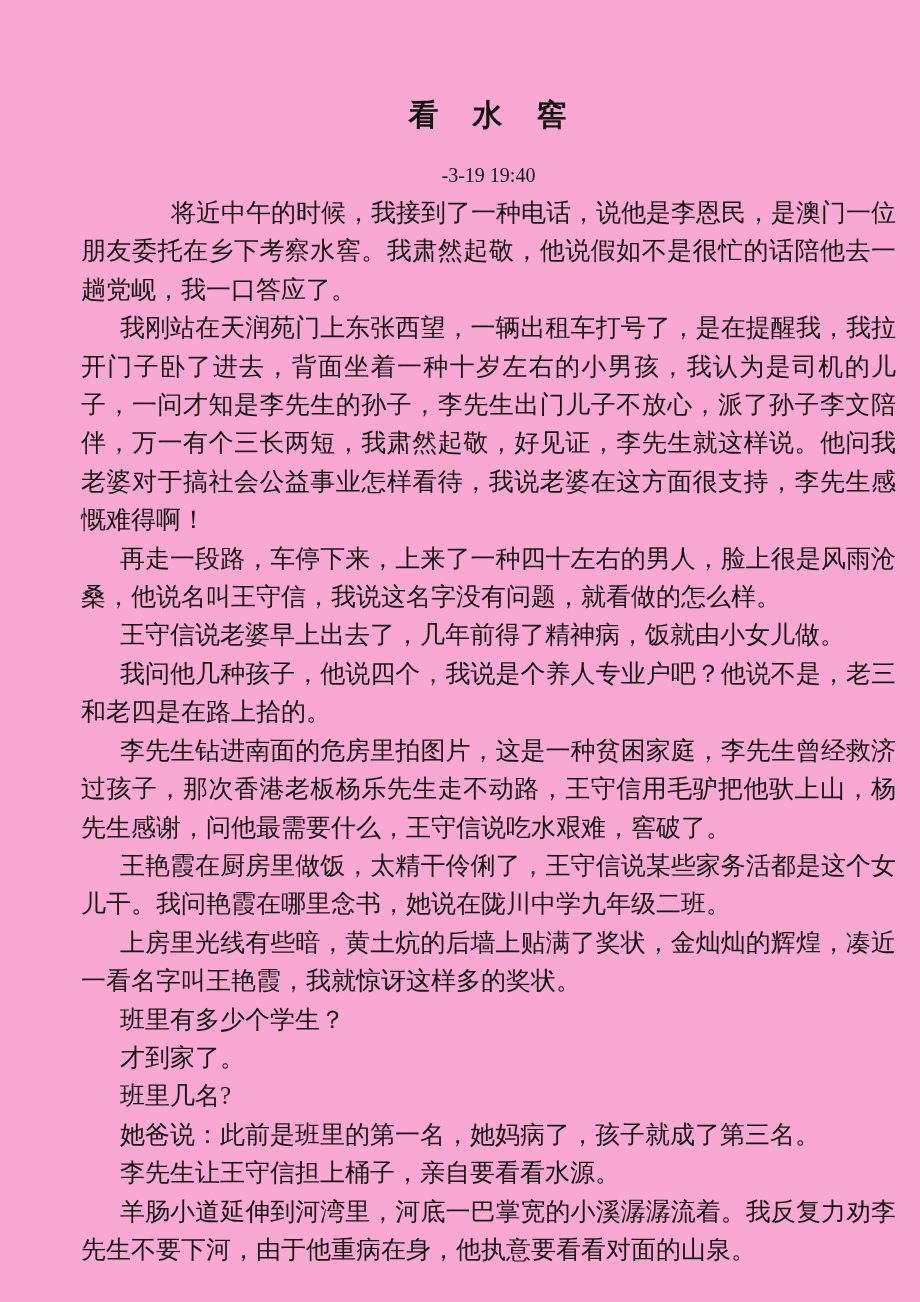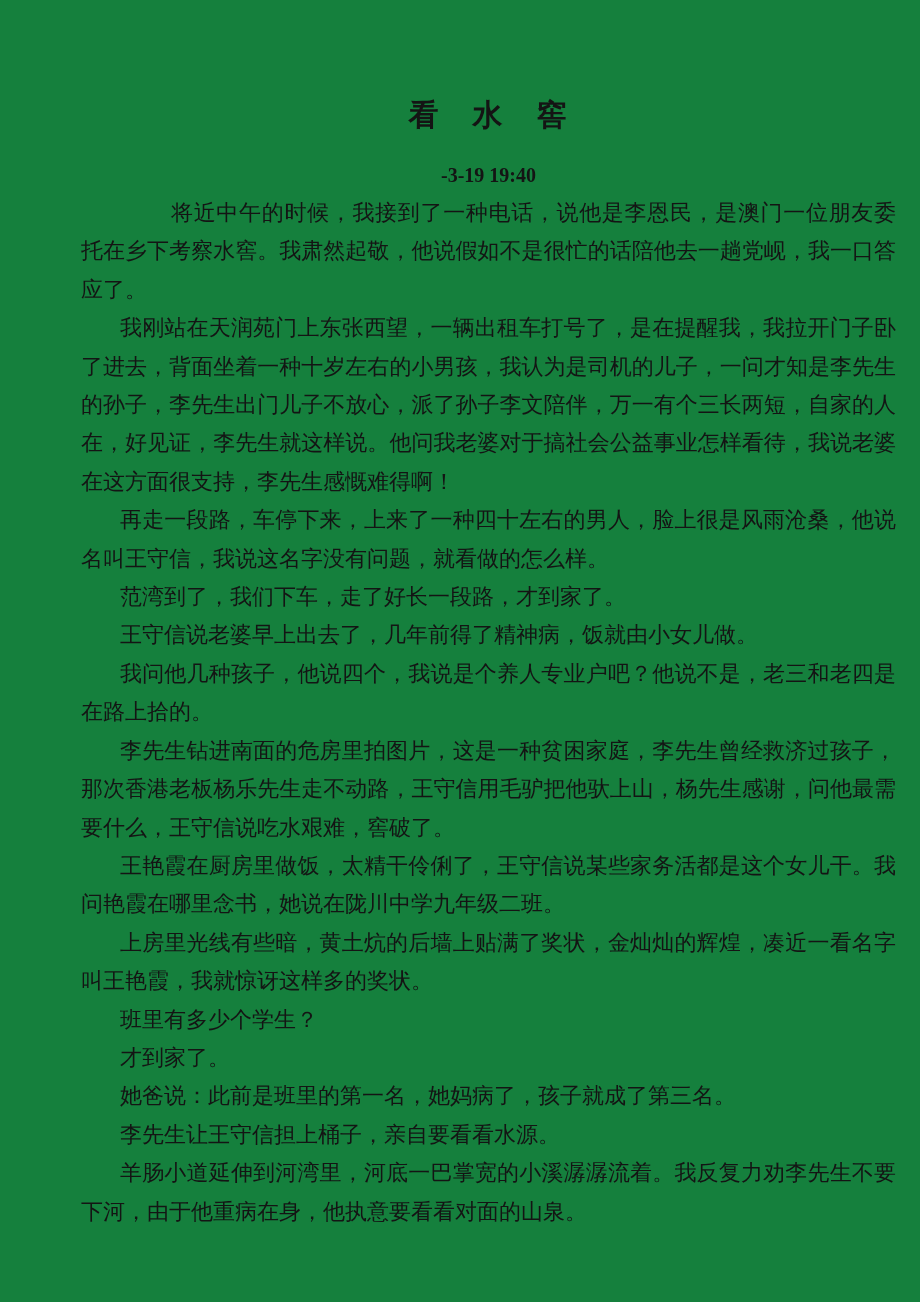--- a/index.html
+++ b/index.html
@@ -5,76 +5,75 @@
   html, body {
     margin: 0;
     padding: 0;
     background: #ffffff;
   }
   .page {
     position: relative;
     width: 920px;
     height: 1302px;
     box-sizing: border-box;
-    background: #15803d;
+    background: #f9a8d4;
     padding: 97px 24px 0 81px;
     font-family: "Liberation Serif", "DejaVu Serif", serif;
     color: #141414;
     overflow: hidden;
   }
   .doc-title {
     margin: 0;
     text-align: center;
     font-size: 30px;
     line-height: 36px;
     font-weight: 700;
     letter-spacing: 2px;
     white-space: pre;
   }
   .doc-date {
     margin-top: 23px;
     text-align: center;
     font-size: 20px;
     line-height: 38px;
     white-space: pre;
-    font-weight: bold;
   }
   .doc-body {
     margin-top: 0;
   }
   .doc-body p {
     margin: 0;
-    font-size: 22px;
+    font-size: 25px;
     line-height: 38.4px;
     text-align: justify;
     word-break: break-all;
   }
   .p-indent {
     text-indent: 39px;
   }
   .p-first {
     text-indent: 90px;
   }
 </style>
 </head>
 <body>
 
 <div class="page">
   <h1 class="doc-title">看　水　窖</h1>
   <div class="doc-date">-3-19 19:40</div>
   <div class="doc-body">
     <p class="p-first">将近中午的时候，我接到了一种电话，说他是李恩民，是澳门一位朋友委托在乡下考察水窖。我肃然起敬，他说假如不是很忙的话陪他去一趟党岘，我一口答应了。</p>
-    <p class="p-indent">我刚站在天润苑门上东张西望，一辆出租车打号了，是在提醒我，我拉开门子卧了进去，背面坐着一种十岁左右的小男孩，我认为是司机的儿子，一问才知是李先生的孙子，李先生出门儿子不放心，派了孙子李文陪伴，万一有个三长两短，自家的人在，好见证，李先生就这样说。他问我老婆对于搞社会公益事业怎样看待，我说老婆在这方面很支持，李先生感慨难得啊！</p>
+    <p class="p-indent">我刚站在天润苑门上东张西望，一辆出租车打号了，是在提醒我，我拉开门子卧了进去，背面坐着一种十岁左右的小男孩，我认为是司机的儿子，一问才知是李先生的孙子，李先生出门儿子不放心，派了孙子李文陪伴，万一有个三长两短，我肃然起敬，好见证，李先生就这样说。他问我老婆对于搞社会公益事业怎样看待，我说老婆在这方面很支持，李先生感慨难得啊！</p>
     <p class="p-indent">再走一段路，车停下来，上来了一种四十左右的男人，脸上很是风雨沧桑，他说名叫王守信，我说这名字没有问题，就看做的怎么样。</p>
-    <p class="p-indent">范湾到了，我们下车，走了好长一段路，才到家了。</p>
     <p class="p-indent">王守信说老婆早上出去了，几年前得了精神病，饭就由小女儿做。</p>
     <p class="p-indent">我问他几种孩子，他说四个，我说是个养人专业户吧？他说不是，老三和老四是在路上拾的。</p>
     <p class="p-indent">李先生钻进南面的危房里拍图片，这是一种贫困家庭，李先生曾经救济过孩子，那次香港老板杨乐先生走不动路，王守信用毛驴把他驮上山，杨先生感谢，问他最需要什么，王守信说吃水艰难，窖破了。</p>
     <p class="p-indent">王艳霞在厨房里做饭，太精干伶俐了，王守信说某些家务活都是这个女儿干。我问艳霞在哪里念书，她说在陇川中学九年级二班。</p>
     <p class="p-indent">上房里光线有些暗，黄土炕的后墙上贴满了奖状，金灿灿的辉煌，凑近一看名字叫王艳霞，我就惊讶这样多的奖状。</p>
     <p class="p-indent">班里有多少个学生？</p>
     <p class="p-indent">才到家了。</p>
+    <p class="p-indent">班里几名?</p>
     <p class="p-indent">她爸说：此前是班里的第一名，她妈病了，孩子就成了第三名。</p>
     <p class="p-indent">李先生让王守信担上桶子，亲自要看看水源。</p>
     <p class="p-indent">羊肠小道延伸到河湾里，河底一巴掌宽的小溪潺潺流着。我反复力劝李先生不要下河，由于他重病在身，他执意要看看对面的山泉。</p>
 
   </div>
 </div>
 
 </body></html>

